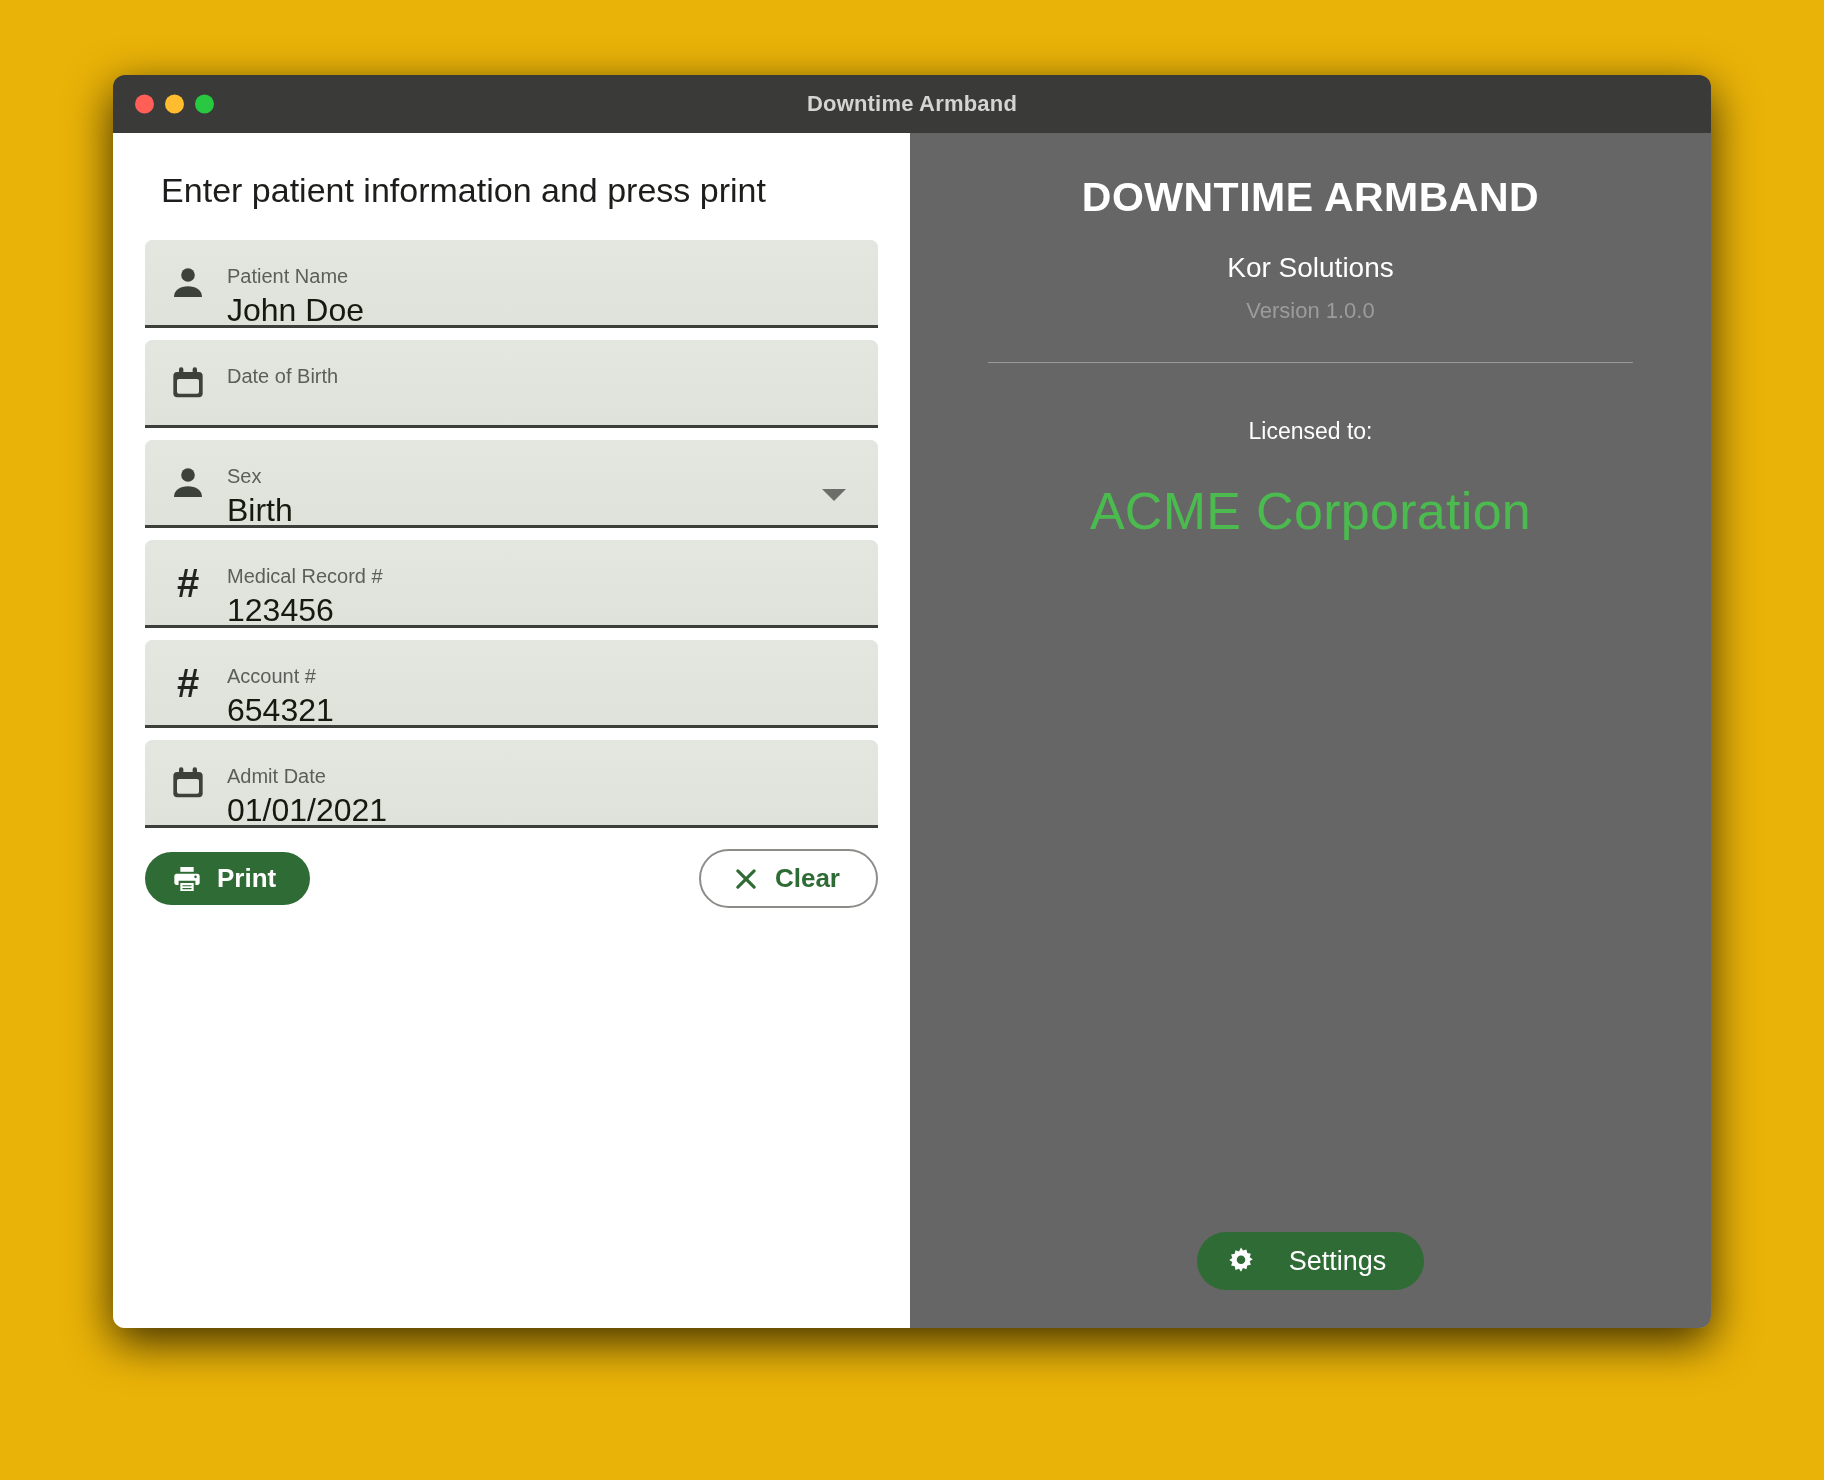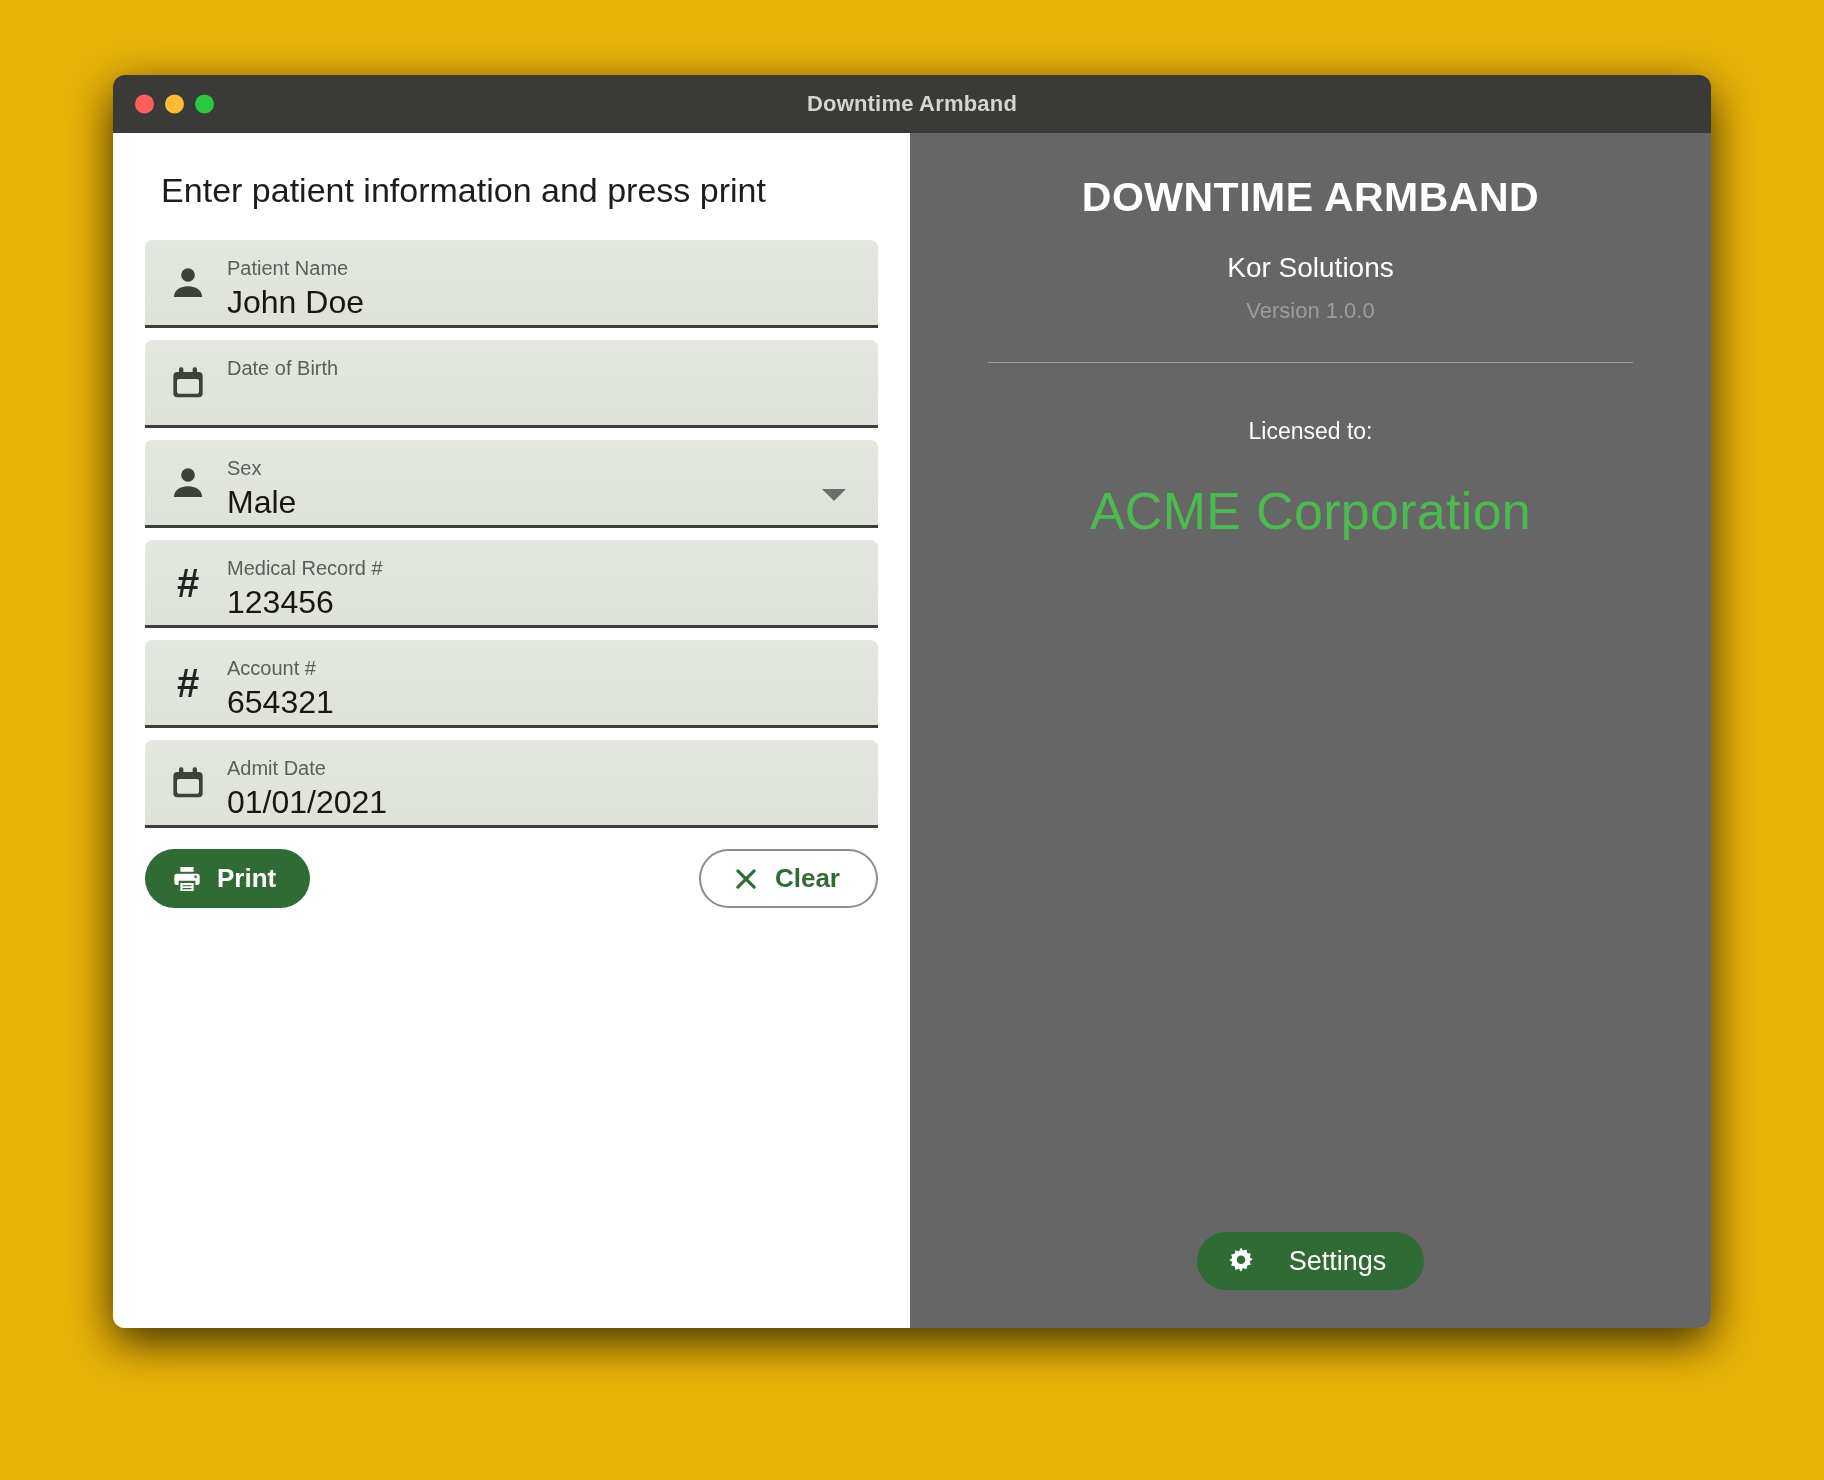--- a/index.html
+++ b/index.html
@@ -122,21 +122,21 @@
     font-size: 40px;
     font-weight: bold;
     color: #22251f;
     line-height: 1;
     font-family: "Liberation Sans", sans-serif;
   }
 
   .field-label {
     font-size: 20px;
     color: #5c5f59;
-    padding-top: 18px;
+    padding-top: 26px;
     line-height: 1;
   }
   .field-value {
     font-size: 32px;
     color: #17190f;
     padding-top: 7px;
     line-height: 1.1;
   }
 
   .dropdown-arrow {
@@ -165,21 +165,21 @@
     gap: 14px;
     border-radius: 999px;
     box-sizing: border-box;
     cursor: pointer;
     user-select: none;
   }
 
   .btn-print {
     background: #2f6b35;
     color: #ffffff;
-    height: 59px;
+    height: 53px;
     padding: 0 34px 0 26px;
     border: none;
     font-size: 26px;
     font-weight: bold;
   }
 
   .btn-clear {
     background: #ffffff;
     color: #2f6b35;
     height: 59px;
@@ -313,21 +313,21 @@
           </div>
 
           <div class="field">
             <span class="field-icon">
               <svg width="40" height="40" viewBox="0 0 24 24" fill="#3c423a">
                 <circle cx="12" cy="7.2" r="4.1"></circle>
                 <path d="M3.6 20.4c0-4.1 3.8-6.4 8.4-6.4s8.4 2.3 8.4 6.4z"></path>
               </svg>
             </span>
             <div class="field-label">Sex</div>
-            <div class="field-value">Male</div>
+            <div class="field-value">Birth</div>
             <span class="dropdown-arrow"></span>
           </div>
 
           <div class="field">
             <span class="field-icon">
               <span class="hash-glyph">#</span>
             </span>
             <div class="field-label">Medical Record #</div>
             <div class="field-value">123456</div>
           </div>

